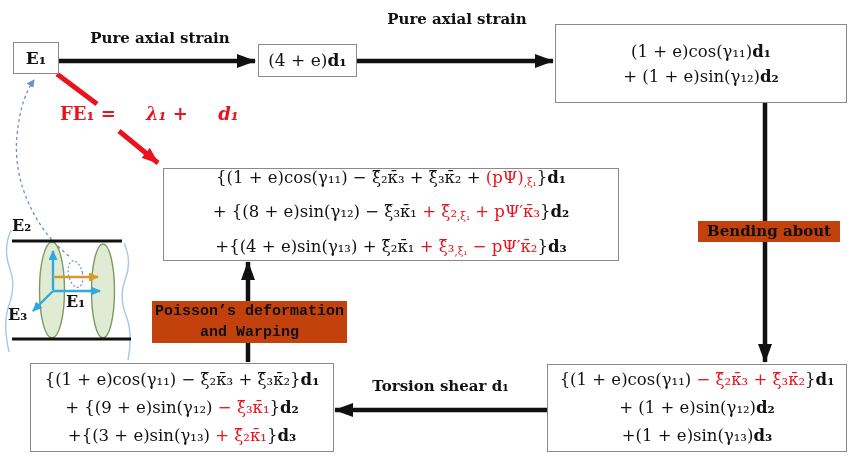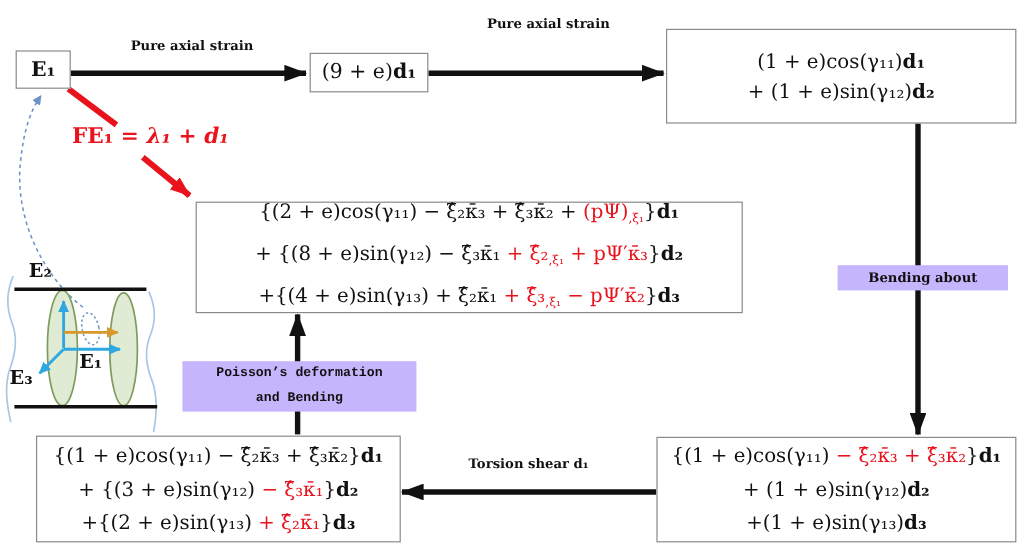--- a/index.html
+++ b/index.html
@@ -7,25 +7,25 @@
           font-family:"DejaVu Serif","Liberation Serif",serif;color:var(--ink,#111);}
   #connectors{position:absolute;left:0;top:0;z-index:1;}
   .box{position:absolute;z-index:2;border:1.2px solid var(--box_border,#888);background:#fff;
        display:flex;flex-direction:column;justify-content:center;align-items:center;
        font-size:16.5px;text-align:right;}
   .eq-line{white-space:nowrap;line-height:29px;}
   .lh25 .eq-line{line-height:25px;}
   .lh28 .eq-line{line-height:28px;}
   .red{color:var(--red,#e8131d);}
   .bold{font-weight:bold;}
-  .italic{font-style:italic;}
+  .italic{font-style:italic;margin-left:24px;}
   .sub{font-size:0.62em;vertical-align:-0.32em;}
-  .label{position:absolute;z-index:3;font-weight:bold;font-size:11px;text-align:center;}
+  .label{position:absolute;z-index:3;font-weight:bold;font-size:15px;text-align:center;}
   .label .eq-line{line-height:21px;}
-  .onln{background:#c4b5fd;}
+  .onln{background:#c2410c;}
   .fe1{color:var(--red,#e8131d);font-size:18px;}
   .fe1 .eq-line{line-height:24px;}
   .frame-label{position:absolute;z-index:3;font-weight:bold;font-size:16px;}
 </style>
 </head>
 <body>
 
 <div id="canvas">
 
   <svg id="connectors" width="850" height="458" viewBox="0 0 850 458">
@@ -69,38 +69,38 @@
     <line x1="53" y1="277" x2="98" y2="277" stroke="var(--orange,#d79a2a)" stroke-width="2.4" marker-end="url(#mO)"></line>
     <line x1="53" y1="291" x2="100" y2="291" stroke="var(--cyan,#2fa8e0)" stroke-width="2.4" marker-end="url(#mC)"></line>
     <line x1="53" y1="291" x2="33" y2="311" stroke="var(--cyan,#2fa8e0)" stroke-width="2.4" marker-end="url(#mC)"></line>
   </svg>
 
   <div class="box" style="left:13px;top:42px;width:44px;height:30px;font-size:17px;font-weight:bold;">
     <span>E₁</span>
   </div>
 
   <div class="box" style="left:258px;top:44px;width:97px;height:31px;font-size:17px;">
-      <div class="eq-line"><span>(9 + e)</span><span class="bold">d₁</span></div>
+      <div class="eq-line"><span>(4 + e)</span><span class="bold">d₁</span></div>
     </div>
 
   <div class="box lh25" style="left:555px;top:24px;width:290px;height:77px;">
       <div class="eq-line"><span>(1 + e)cos(γ₁₁)</span><span class="bold">d₁</span></div>
       <div class="eq-line"><span>+ (1 + e)sin(γ₁₂)</span><span class="bold">d₂</span></div>
     </div>
 
   <div class="box" style="left:163px;top:168px;width:454px;height:91px;">
-      <div class="eq-line"><span>{(2 + e)cos(γ₁₁) − ξ̂₂κ̄₃ + ξ̂₃κ̄₂ + </span><span class="red">(pΨ)</span><span class="red sub">,ξ₁</span><span>}</span><span class="bold">d₁</span></div>
+      <div class="eq-line"><span>{(1 + e)cos(γ₁₁) − ξ̂₂κ̄₃ + ξ̂₃κ̄₂ + </span><span class="red">(pΨ)</span><span class="red sub">,ξ₁</span><span>}</span><span class="bold">d₁</span></div>
       <div class="eq-line"><span>+ {(8 + e)sin(γ₁₂) − ξ̂₃κ̄₁ </span><span class="red">+ ξ̂₂</span><span class="red sub">,ξ₁</span><span class="red"> + pΨ′κ̄₃</span><span>}</span><span class="bold">d₂</span></div>
       <div class="eq-line"><span>+{(4 + e)sin(γ₁₃) + ξ̂₂κ̄₁ </span><span class="red">+ ξ̂₃</span><span class="red sub">,ξ₁</span><span class="red"> − pΨ′κ̄₂</span><span>}</span><span class="bold">d₃</span></div>
     </div>
 
   <div class="box lh28" style="left:30px;top:363px;width:302px;height:87px;">
       <div class="eq-line"><span>{(1 + e)cos(γ₁₁) − ξ̂₂κ̄₃ + ξ̂₃κ̄₂}</span><span class="bold">d₁</span></div>
-      <div class="eq-line"><span>+ {(3 + e)sin(γ₁₂) </span><span class="red">− ξ̂₃κ̄₁</span><span>}</span><span class="bold">d₂</span></div>
-      <div class="eq-line"><span>+{(2 + e)sin(γ₁₃) </span><span class="red">+ ξ̂₂κ̄₁</span><span>}</span><span class="bold">d₃</span></div>
+      <div class="eq-line"><span>+ {(9 + e)sin(γ₁₂) </span><span class="red">− ξ̂₃κ̄₁</span><span>}</span><span class="bold">d₂</span></div>
+      <div class="eq-line"><span>+{(3 + e)sin(γ₁₃) </span><span class="red">+ ξ̂₂κ̄₁</span><span>}</span><span class="bold">d₃</span></div>
     </div>
 
   <div class="box lh28" style="left:547px;top:364px;width:298px;height:86px;">
       <div class="eq-line"><span>{(1 + e)cos(γ₁₁) </span><span class="red">− ξ̂₂κ̄₃ + ξ̂₃κ̄₂</span><span>}</span><span class="bold">d₁</span></div>
       <div class="eq-line"><span>+ (1 + e)sin(γ₁₂)</span><span class="bold">d₂</span></div>
       <div class="eq-line"><span>+(1 + e)sin(γ₁₃)</span><span class="bold">d₃</span></div>
     </div>
 
   <div class="label" style="left:75px;top:28px;width:170px;">
       <div class="eq-line"><span>Pure axial strain</span></div>
@@ -113,24 +113,24 @@
   <div class="label onln" style="left:698px;top:221px;width:142px;">
       <div class="eq-line"><span>Bending about</span></div>
     </div>
 
   <div class="label" style="left:358px;top:376px;width:165px;">
       <div class="eq-line"><span>Torsion shear d₁</span></div>
     </div>
 
   <div class="label onln" style="left:152px;top:301px;width:195px;font-family:Liberation Mono, monospace;">
       <div class="eq-line"><span>Poisson’s deformation</span></div>
-      <div class="eq-line"><span>and Bending</span></div>
+      <div class="eq-line"><span>and Warping</span></div>
     </div>
 
   <div class="label fe1" style="left:60px;top:102px;width:130px;">
       <div class="eq-line"><span class="bold">FE₁ = </span><span class="bold italic">λ₁</span><span class="bold"> + </span><span class="bold italic">d₁</span></div>
     </div>
 
-  <div class="frame-label" style="left:24px;top:216px;">E₂</div>
+  <div class="frame-label" style="left:12px;top:216px;">E₂</div>
   <div class="frame-label" style="left:66px;top:292px;">E₁</div>
   <div class="frame-label" style="left:8px;top:305px;">E₃</div>
 
 </div>
 
 </body></html>

